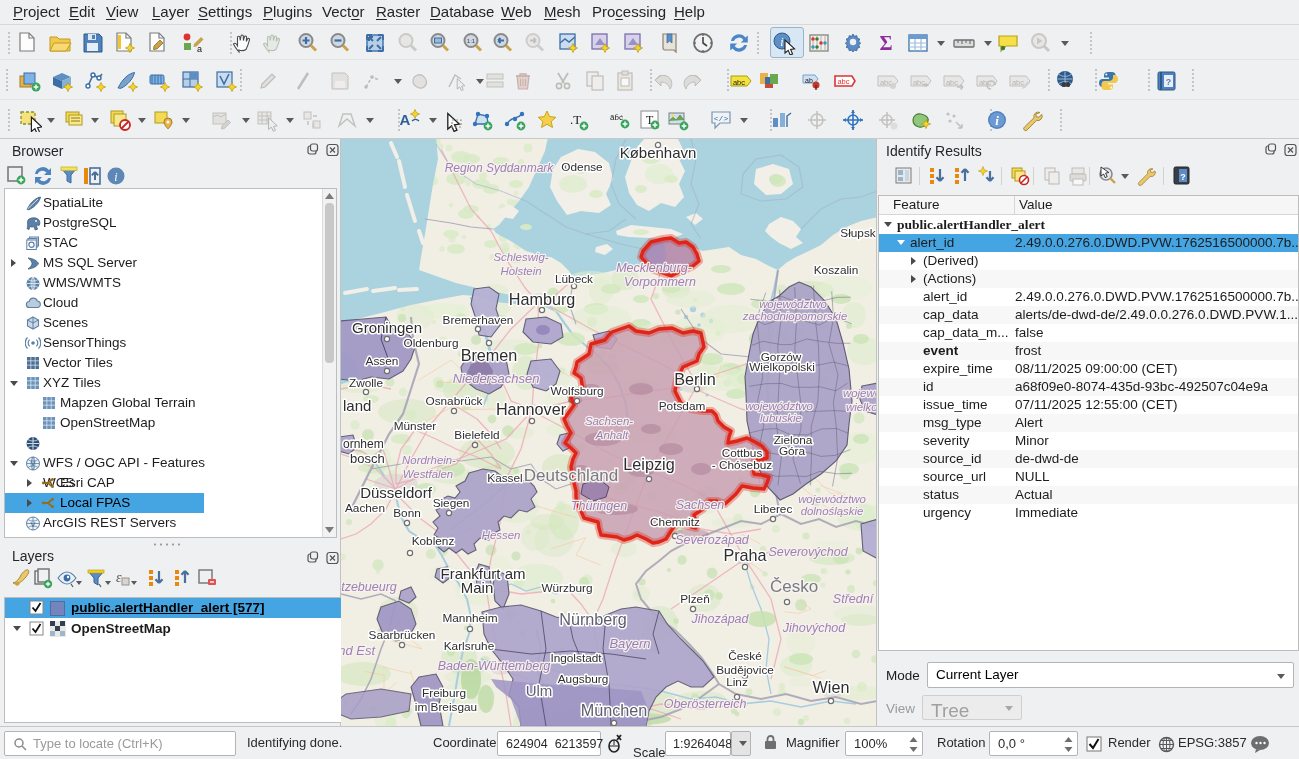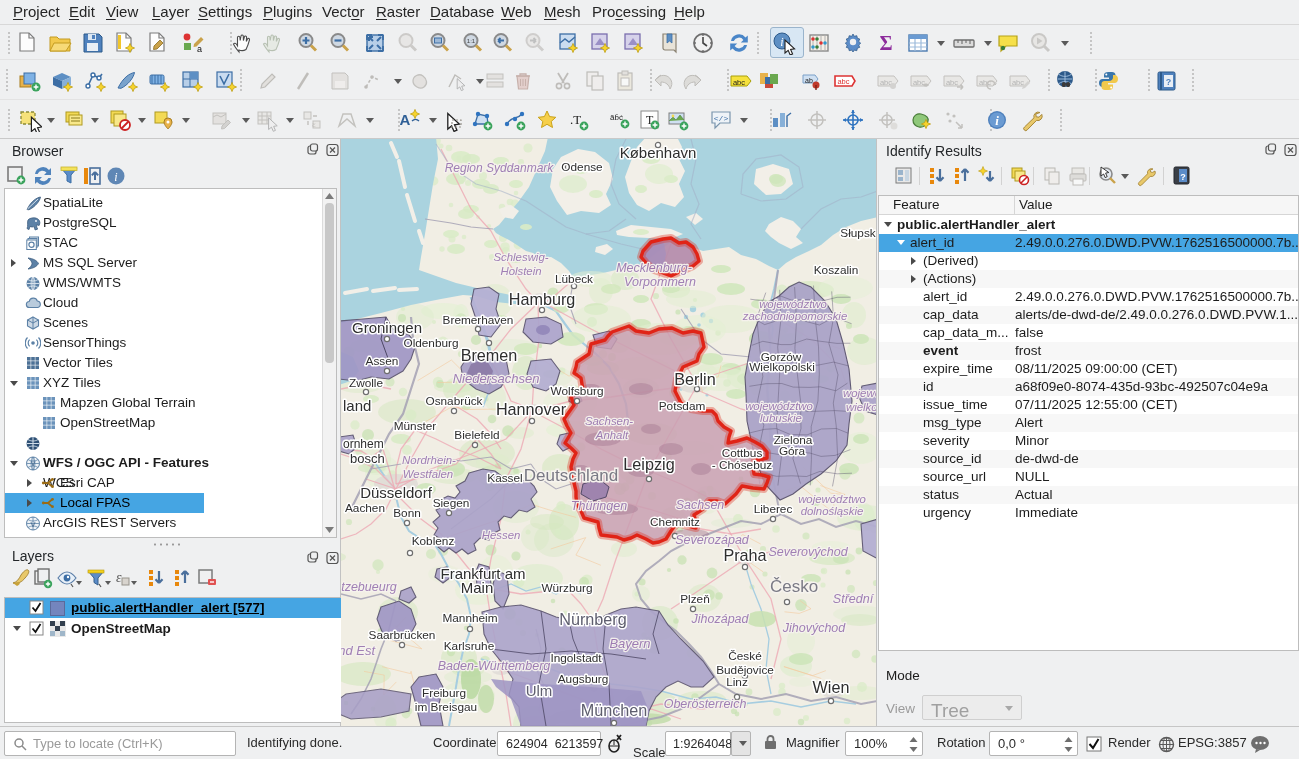--- a/index.html
+++ b/index.html
@@ -956,21 +956,21 @@
             </svg>
             <div class="lbl" style="left:38px;margin-top:40px;">WCS</div>
           </div>
 <div class="trow" style="top:260px; height:20px;">
             <div class="arrow-d" style="left:5px; top:8px;"></div>
             <svg width="16" height="17" viewBox="0 0 16 17" style="position:absolute;left:20px;top:2px;">
               <circle cx="8" cy="8.5" r="6.5" fill="#eef2f6" stroke="#5c81a6"></circle>
               <path d="M1.5 8.5h13M8 2v13M3 4.5c3 2 7 2 10 0M3 12.5c3-2 7-2 10 0M8 2c-2.5 2-2.5 11 0 13M8 2c2.5 2 2.5 11 0 13" stroke="#5c81a6" stroke-width="0.8" fill="none"></path>
               <text x="8" y="11" font-size="7" fill="#41658a" text-anchor="middle" font-family="Liberation Sans">V</text>
             </svg>
-            <div class="lbl" style="left:38px;font-weight:bold;">WFS / OGC API - Features</div>
+            <div class="lbl" style="left:38px;">WFS / OGC API - Features</div>
           </div>
 <div class="trow" style="top:280px; height:20px;">
             <div class="arrow-r" style="left:22px; top:6px;"></div>
             <svg width="16" height="17" viewBox="0 0 16 17" style="position:absolute;left:36px;top:2px;">
               <path d="M2 8h5M11 4.5L7 8l4 3.5" stroke="#9a6b14" stroke-width="1.8" fill="none"></path>
               <circle cx="2.3" cy="8" r="1.4" fill="#9a6b14"></circle>
               <circle cx="11.5" cy="4.3" r="1.4" fill="#9a6b14"></circle>
               <circle cx="11.5" cy="11.7" r="1.4" fill="#9a6b14"></circle>
             </svg>
             <div class="lbl" style="left:55px;">Esri CAP</div>
@@ -1831,21 +1831,21 @@
 
     <div class="treebox" style="left:1px; top:56px; width:421px; height:456px;">
       <div style="position:absolute;left:0;top:0;width:100%;height:19px;background:#f6f6f6;border-bottom:1px solid #d6d6d6;font-size:13.5px;color:#1c1c1c;">
         <span style="position:absolute;left:14px;top:1px;">Feature</span>
         <span style="position:absolute;left:140px;top:1px;">Value</span>
         <div style="position:absolute;left:135px;top:0;width:1px;height:19px;background:#d6d6d6;"></div>
       </div>
       <div id="idtable" style="position:absolute;left:0;top:20px;width:100%;">
           <div class="idrow" style="top:0px;">
             <div class="arrow-d" style="left:5px; top:6px; border-top-color:#4a4a4a;"></div>
-            <span style="position:absolute;left:18px;top:1px;font-weight:bold;">public.alertHandler_alert</span>
+            <span style="position:absolute;left:18px;top:1px;font-weight:bold;font-family:Liberation Serif, serif;">public.alertHandler_alert</span>
           </div>
 <div class="idrow sel" style="top:18px;">
             <div class="arrow-d" style="left:18px; top:6px; border-top-color:#fff;"></div>
             <span style="position:absolute;left:31px;top:1px;">alert_id</span>
             <span class="c2">2.49.0.0.276.0.DWD.PVW.1762516500000.7b...</span>
           </div>
 <div class="idrow" style="top:36px;">
             <div class="arrow-r" style="left:32px; top:5px; border-left-color:#4a4a4a;"></div>
             <span style="position:absolute;left:44px;top:1px;">(Derived)</span>
           </div>
@@ -1902,20 +1902,24 @@
             <span class="c2">Actual</span>
           </div>
 <div class="idrow" style="top:288px;">
             <span style="position:absolute;left:44px;top:1px;">urgency</span>
             <span class="c2">Immediate</span>
           </div>
         </div>
     </div>
 
     <div style="position:absolute; left:9px; top:529px; font-size:13.5px; color:#1c1c1c;">Mode</div>
+    <div class="inbox" style="left:50px; top:523px; width:367px; height:26px;">
+      <span style="position:absolute;left:8px;top:4px;font-size:13.5px;">Current Layer</span>
+      <div class="dd" style="right:8px; top:11px;"></div>
+    </div>
     <div style="position:absolute; left:9px; top:562px; font-size:13.5px; color:#9b9b9b;">View</div>
     <div style="position:absolute; left:45px; top:556px; width:100px; height:25px; background:#ececec; border:1px solid #cfcfcf; border-radius:2px;">
       <span style="position:absolute;left:8px;top:4px;font-size:19px;color:#a0a0a0;">Tree</span>
       <div class="dd" style="right:8px; top:10px; border-top-color:#a8a8a8;"></div>
     </div>
   </div>
 
   <div id="statusbar">
     <div class="inbox" style="left:4px; top:4px; width:232px; height:25px;">
       <svg width="14" height="14" style="position:absolute;left:8px;top:5px;" viewBox="0 0 14 14">

